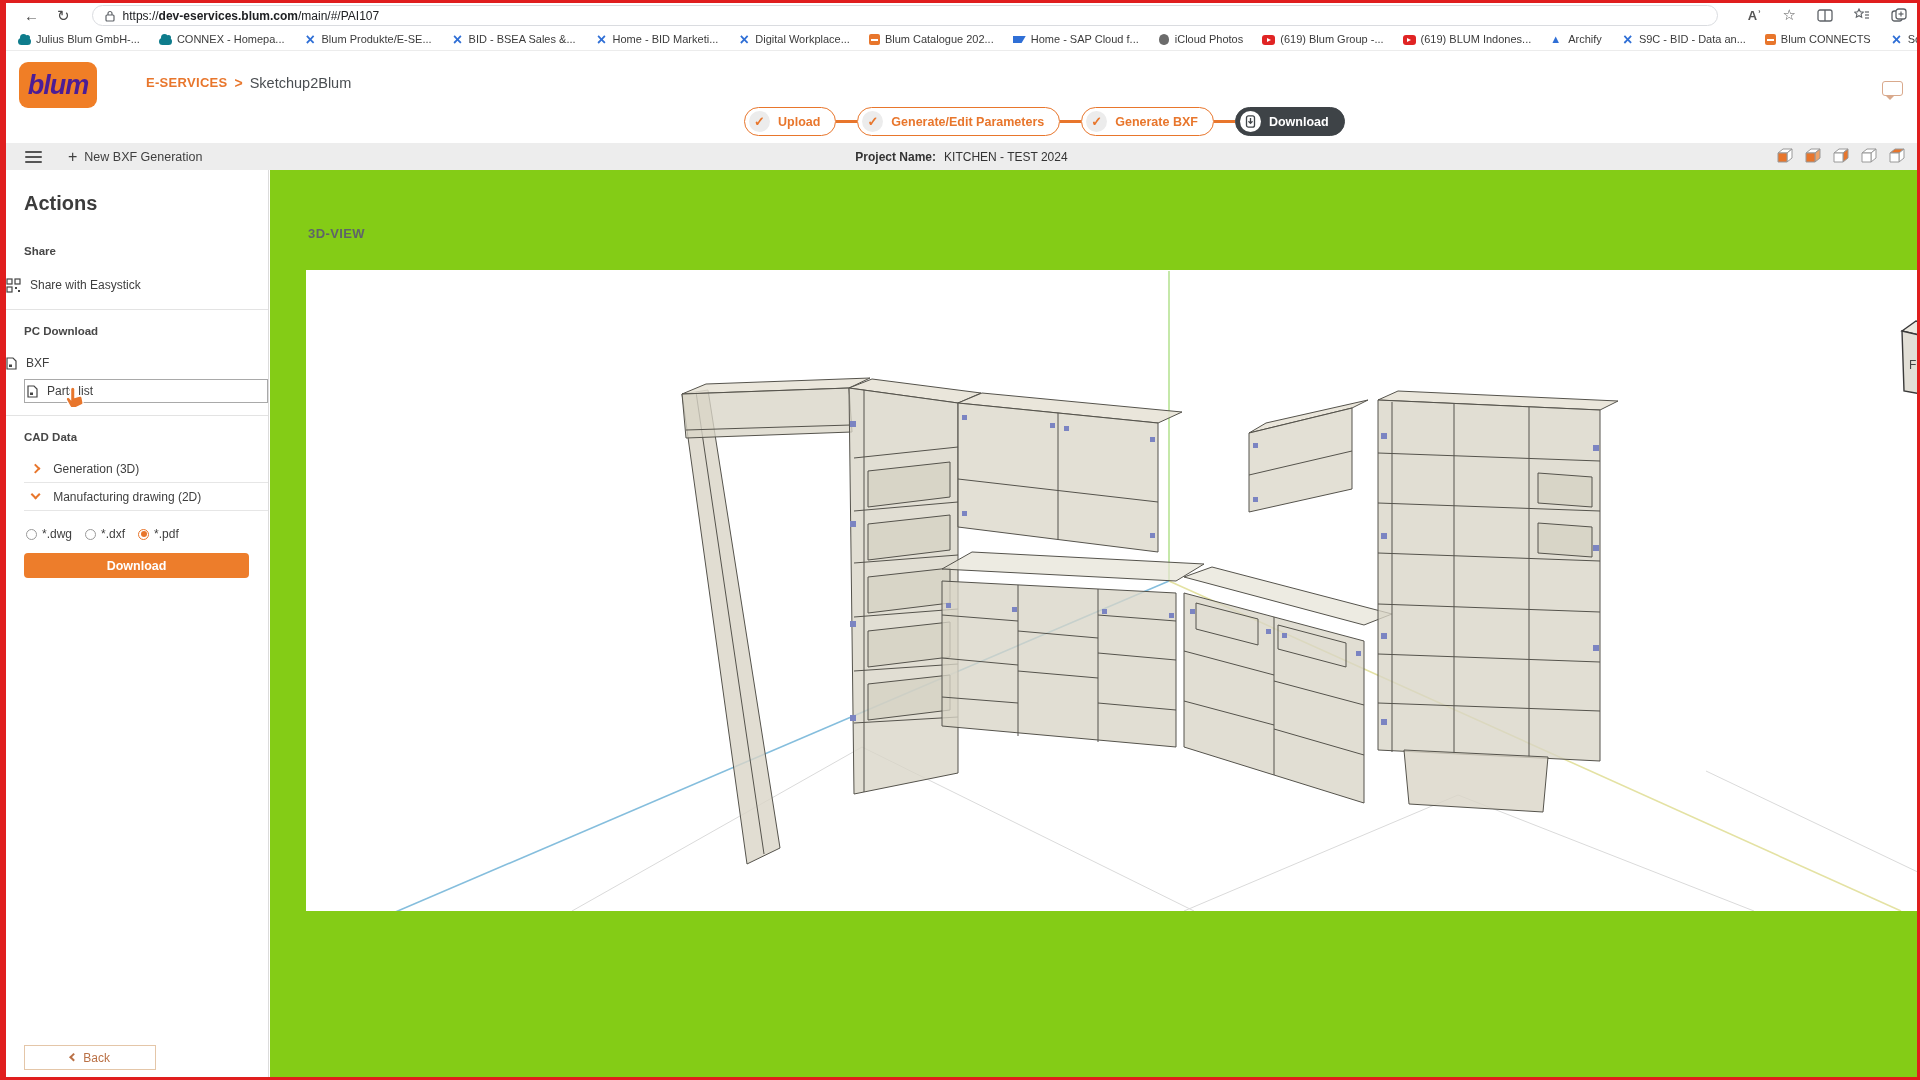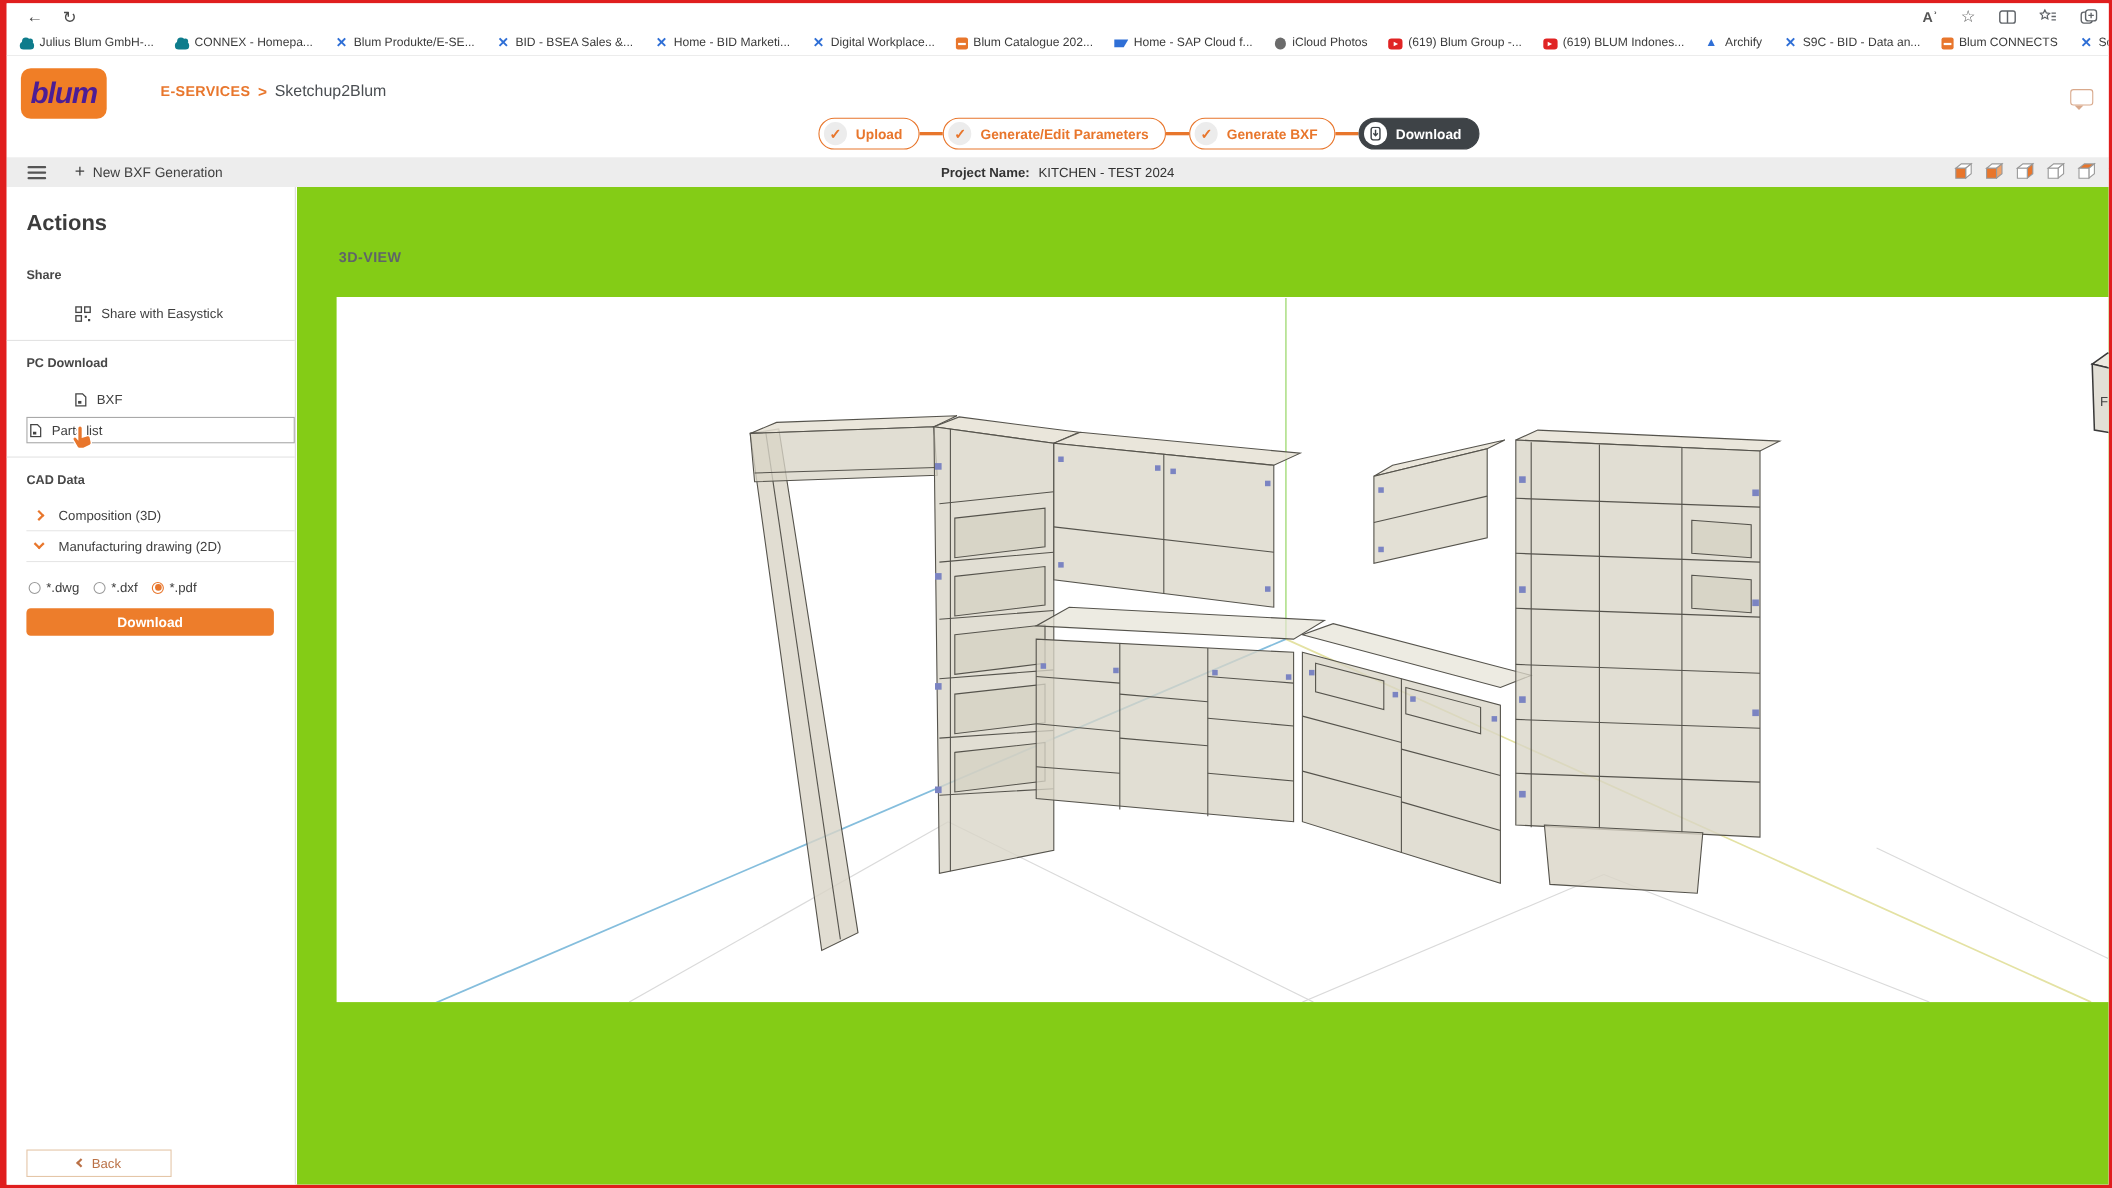--- a/index.html
+++ b/index.html
@@ -63,21 +63,21 @@
   .cubes{position:absolute;right:0;top:3px;display:flex;gap:7px;overflow:hidden;width:142px;}
   .cube{flex:none;cursor:pointer;}
   
   .sidebar{position:absolute;left:0;top:167px;width:263px;bottom:0;background:#fff;border-right:1px solid #dcdcdc;box-sizing:border-box;}
   .main{position:absolute;left:264px;top:167px;right:0;bottom:0;background:#84cc16;padding-left:21px;}
   .view-title{position:absolute;left:38px;top:56px;font-size:13px;color:#5f6469;font-weight:600;letter-spacing:.4px;}
   .viewport{position:absolute;left:36px;top:100px;right:0;height:641px;background:#fff;overflow:hidden;}
   
   .sb-title{font-size:20px;font-weight:600;color:#3c3c3c;margin:22px 0 0 18px;}
   .sb-sec{font-size:11.5px;font-weight:600;color:#474747;margin:0 0 0 18px;}
-  .sb-item{display:flex;align-items:center;gap:9px;margin-left:18px;height:24px;font-size:12px;color:#3e3e3e;cursor:pointer;padding-left:44px;}
+  .sb-item{display:flex;align-items:center;gap:9px;height:24px;font-size:12px;color:#3e3e3e;cursor:pointer;}
   .divider{height:1px;background:#e3e3e3;margin-top:12px;}
   .pl-row{border:1px solid #a9a9a9;margin-left:18px;height:22px;background:#fff;display:flex;align-items:center;gap:9px;
     font-size:12px;color:#3e3e3e;padding-left:2px;cursor:pointer;}
   .cad-row{display:flex;align-items:center;gap:14px;margin-left:18px;height:27px;font-size:12px;color:#3e3e3e;
     border-bottom:1px solid #e6e6e6;cursor:pointer;}
   .chev{display:inline-block;border:solid #E8762C;border-width:0 2px 2px 0;padding:2.6px;flex:none;}
   .chev.right{transform:rotate(-45deg);margin-left:8px;}
   .chev.down{transform:rotate(45deg);margin-left:8px;margin-top:-3px;}
   .chev.left{border-color:#BA7146;transform:rotate(135deg);padding:2.2px;}
   .formats{display:flex;align-items:center;gap:13px;margin:16px 0 0 20px;font-size:12px;color:#3e3e3e;}
@@ -93,20 +93,27 @@
   .doc-ic,.qr-ic{flex:none;}
 </style>
 </head>
 <body>
 
 <div class="frame">
 
   <div class="topbar">
     <span class="nav-ic">←</span>
     <span class="nav-ic">↻</span>
+    <div class="omnibox">
+      <svg width="10" height="12" viewBox="0 0 10 12">
+        <rect x="1" y="5" width="8" height="6" rx="1" fill="none" stroke="#5f6368" stroke-width="1.2"></rect>
+        <path d="M3 5 V3.5 a2 2 0 0 1 4 0 V5" fill="none" stroke="#5f6368" stroke-width="1.2"></path>
+      </svg>
+      <span><span>https://</span><span class="dom">dev-eservices.blum.com</span><span>/main/#/PAI107</span></span>
+    </div>
     <div class="tr-icons">
       <span style="font-weight:bold;">Aʾ</span>
       <span style="font-size:15px;">☆</span>
       <svg width="16" height="13" viewBox="0 0 16 13">
         <rect x="1" y="1" width="14" height="11" rx="2" fill="none" stroke="#5f6368" stroke-width="1.3"></rect>
         <line x1="8" y1="1" x2="8" y2="12" stroke="#5f6368" stroke-width="1.3"></line>
       </svg>
       <svg width="16" height="14" viewBox="0 0 16 14">
         <path d="M5 1 l1.3 2.7 3 .4 -2.2 2.1 .6 3 -2.7-1.5 -2.7 1.5 .6-3 -2.2-2.1 3-.4z" fill="none" stroke="#5f6368" stroke-width="1.1"></path>
         <line x1="11" y1="4" x2="15" y2="4" stroke="#5f6368" stroke-width="1.2"></line>
@@ -300,21 +307,21 @@
         <path d="M1 1 h6 l3 3 v8 h-9 z" fill="none" stroke="#444" stroke-width="1.2"></path>
         <rect x="3" y="7.5" width="3" height="2.5" fill="#444"></rect>
       </svg>
       <span>Parts list</span>
     </div>
     <div class="divider"></div>
 
     <div class="sb-sec" style="margin-top:15px;">CAD Data</div>
     <div class="cad-row" style="margin-top:12px;">
       <span class="chev right"></span>
-      <span>Composition (3D)</span>
+      <span>Generation (3D)</span>
     </div>
     <div class="cad-row">
       <span class="chev down"></span>
       <span>Manufacturing drawing (2D)</span>
     </div>
     <div class="formats">
       <span class="fmt">
           <span class="radio"></span>
           <span>*.dwg</span>
         </span>

